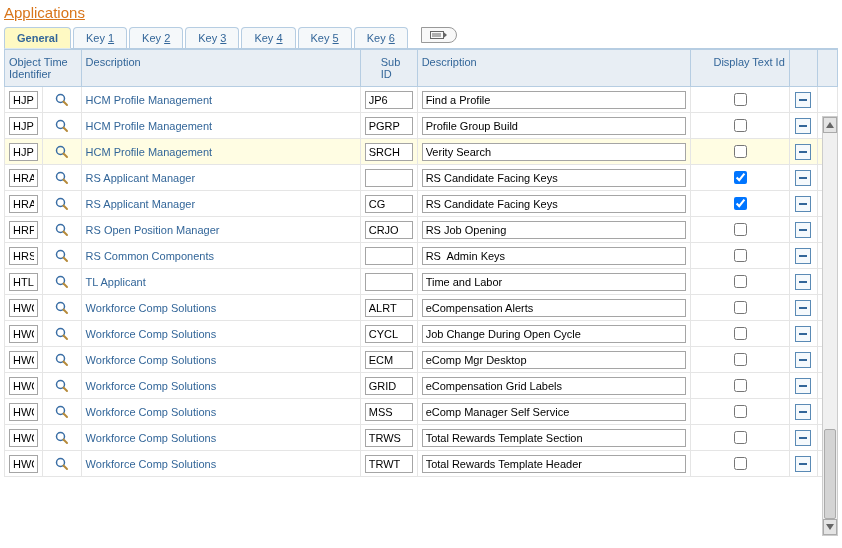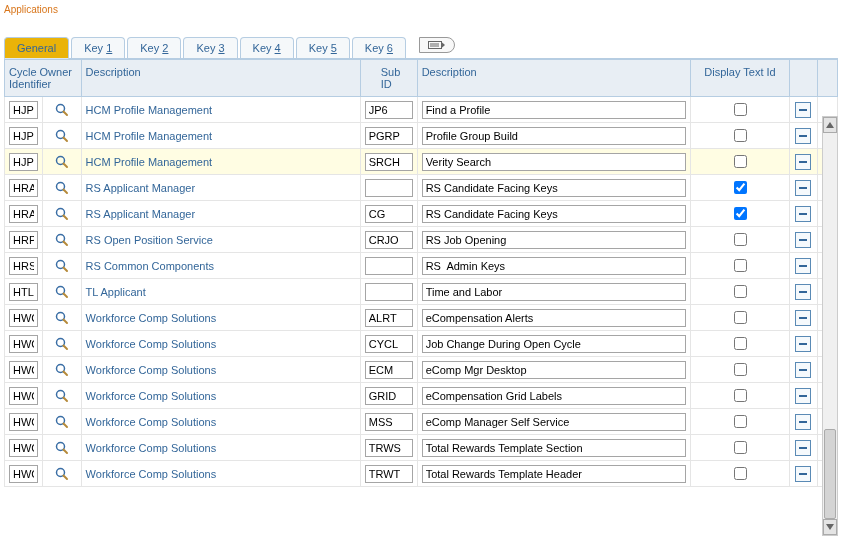--- a/index.html
+++ b/index.html
@@ -17,22 +17,23 @@
     position: relative;
   }
   .page-title {
     font-size: 18px;
     color: #d8751a;
     font-weight: 400;
     margin: 4px 0 8px 0;
   }
   .section-label {
     color: #d8751a;
-    font-size: 10px;
-    margin-bottom: 20px;
+    font-size: 15px;
+    margin-bottom: 4px;
+    text-decoration: underline;
   }
   .tabs-container {
     border-bottom: 1px solid #b6cde2;
     margin-bottom: 0;
     padding-bottom: 0;
     white-space: nowrap;
   }
   .tab {
     display: inline-block;
     padding: 4px 12px;
@@ -40,22 +41,22 @@
     border: 1px solid #b6cde2;
     border-bottom: none;
     border-radius: 4px 4px 0 0;
     color: #336699;
     cursor: pointer;
     margin-right: 2px;
     position: relative;
     top: 1px;
   }
   .tab.active {
-    background: #eab308;
-    font-weight: normal;
+    background: #fef9c3;
+    font-weight: bold;
     border-bottom: 1px solid #dce8f0;
   }
   .tab u { text-decoration: underline; }
   .tab-icon {
     display: inline-block;
     padding: 2px 8px;
     border: 1px solid #999;
     border-radius: 0 10px 10px 0;
     margin-left: 8px;
     position: relative;
@@ -153,21 +154,21 @@
     bottom: 0;
     background: #d4d4d4;
     border: 1px solid #aaa;
     border-radius:2px;
     cursor: pointer;
   }
   th.col-owner { width: 70px; }
   th.col-desc1 { width: 255px; }
   th.col-subid { width: 52px; padding-left: 20px; }
   th.col-desc2 { width: 250px; }
-  th.col-display { width: 90px; text-align:center;}
+  th.col-display { width: 90px; text-align:right;}
   th.col-del { width: 26px; }
   th.col-scroll { width: 18px; }
   td.center { text-align:center; }
 </style>
 </head>
 <body>
 <div class="page">
 
 <div class="section-label">Applications</div>
 
@@ -179,21 +180,21 @@
       <line x1="2" y1="4" x2="11" y2="4" stroke="#666"></line>
       <line x1="2" y1="6" x2="11" y2="6" stroke="#666"></line>
       <path d="M13 1.5 L17 5 L13 8.5 Z" fill="#666"></path>
     </svg>
   </span>
 </div>
 
 <table class="data-table">
   <thead>
     <tr>
-      <th class="col-owner" colspan="2">Cycle Owner Identifier</th>
+      <th class="col-owner" colspan="2">Object Time Identifier</th>
       <th class="col-desc1">Description</th>
       <th class="col-subid">Sub ID</th>
       <th class="col-desc2">Description</th>
       <th class="col-display">Display Text Id</th>
       <th class="col-del"></th>
       <th class="col-scroll"></th>
     </tr>
   </thead>
   <tbody id="rows-mount">
         <tr>
@@ -260,21 +261,21 @@
           <td class="center"><input type="checkbox" checked="" style=""></td>
           <td class="center"><span class="delete-icon"></span></td>
           <td></td>
         </tr>
         <tr>
           <td style="width: 70px;"><input class="txt" value="HRPM" style=""></td>
           <td class="center" style="width: 22px;"><span class="lookup-icon"><svg viewBox="0 0 14 14" width="14" height="14">
   <circle cx="5.5" cy="5.5" r="4" fill="none" stroke="#3a6ea5" stroke-width="1.5"></circle>
   <line x1="8.5" y1="8.5" x2="12" y2="12" stroke="#b58a3a" stroke-width="2" stroke-linecap="round"></line>
 </svg></span></td>
-          <td><span class="desc-text">RS Open Position Service</span></td>
+          <td><span class="desc-text">RS Open Position Manager</span></td>
           <td><input class="txt" value="CRJO" style=""></td>
           <td><input class="txt" value="RS Job Opening" style=""></td>
           <td class="center"><input type="checkbox" style=""></td>
           <td class="center"><span class="delete-icon"></span></td>
           <td></td>
         </tr>
         <tr>
           <td style="width: 70px;"><input class="txt" value="HRS" style=""></td>
           <td class="center" style="width: 22px;"><span class="lookup-icon"><svg viewBox="0 0 14 14" width="14" height="14">
   <circle cx="5.5" cy="5.5" r="4" fill="none" stroke="#3a6ea5" stroke-width="1.5"></circle>

